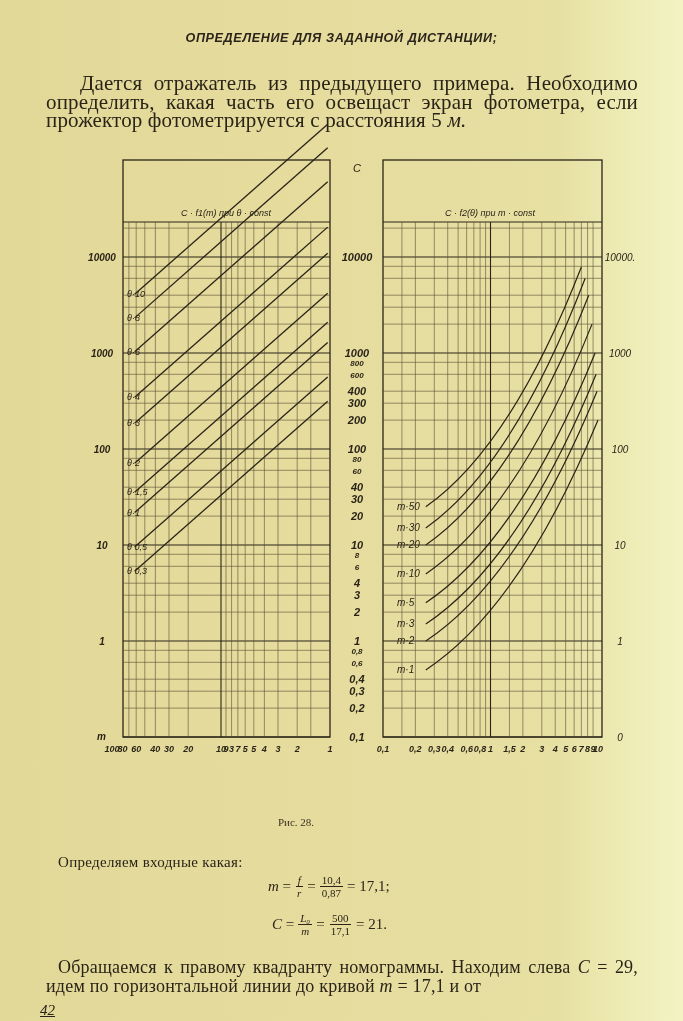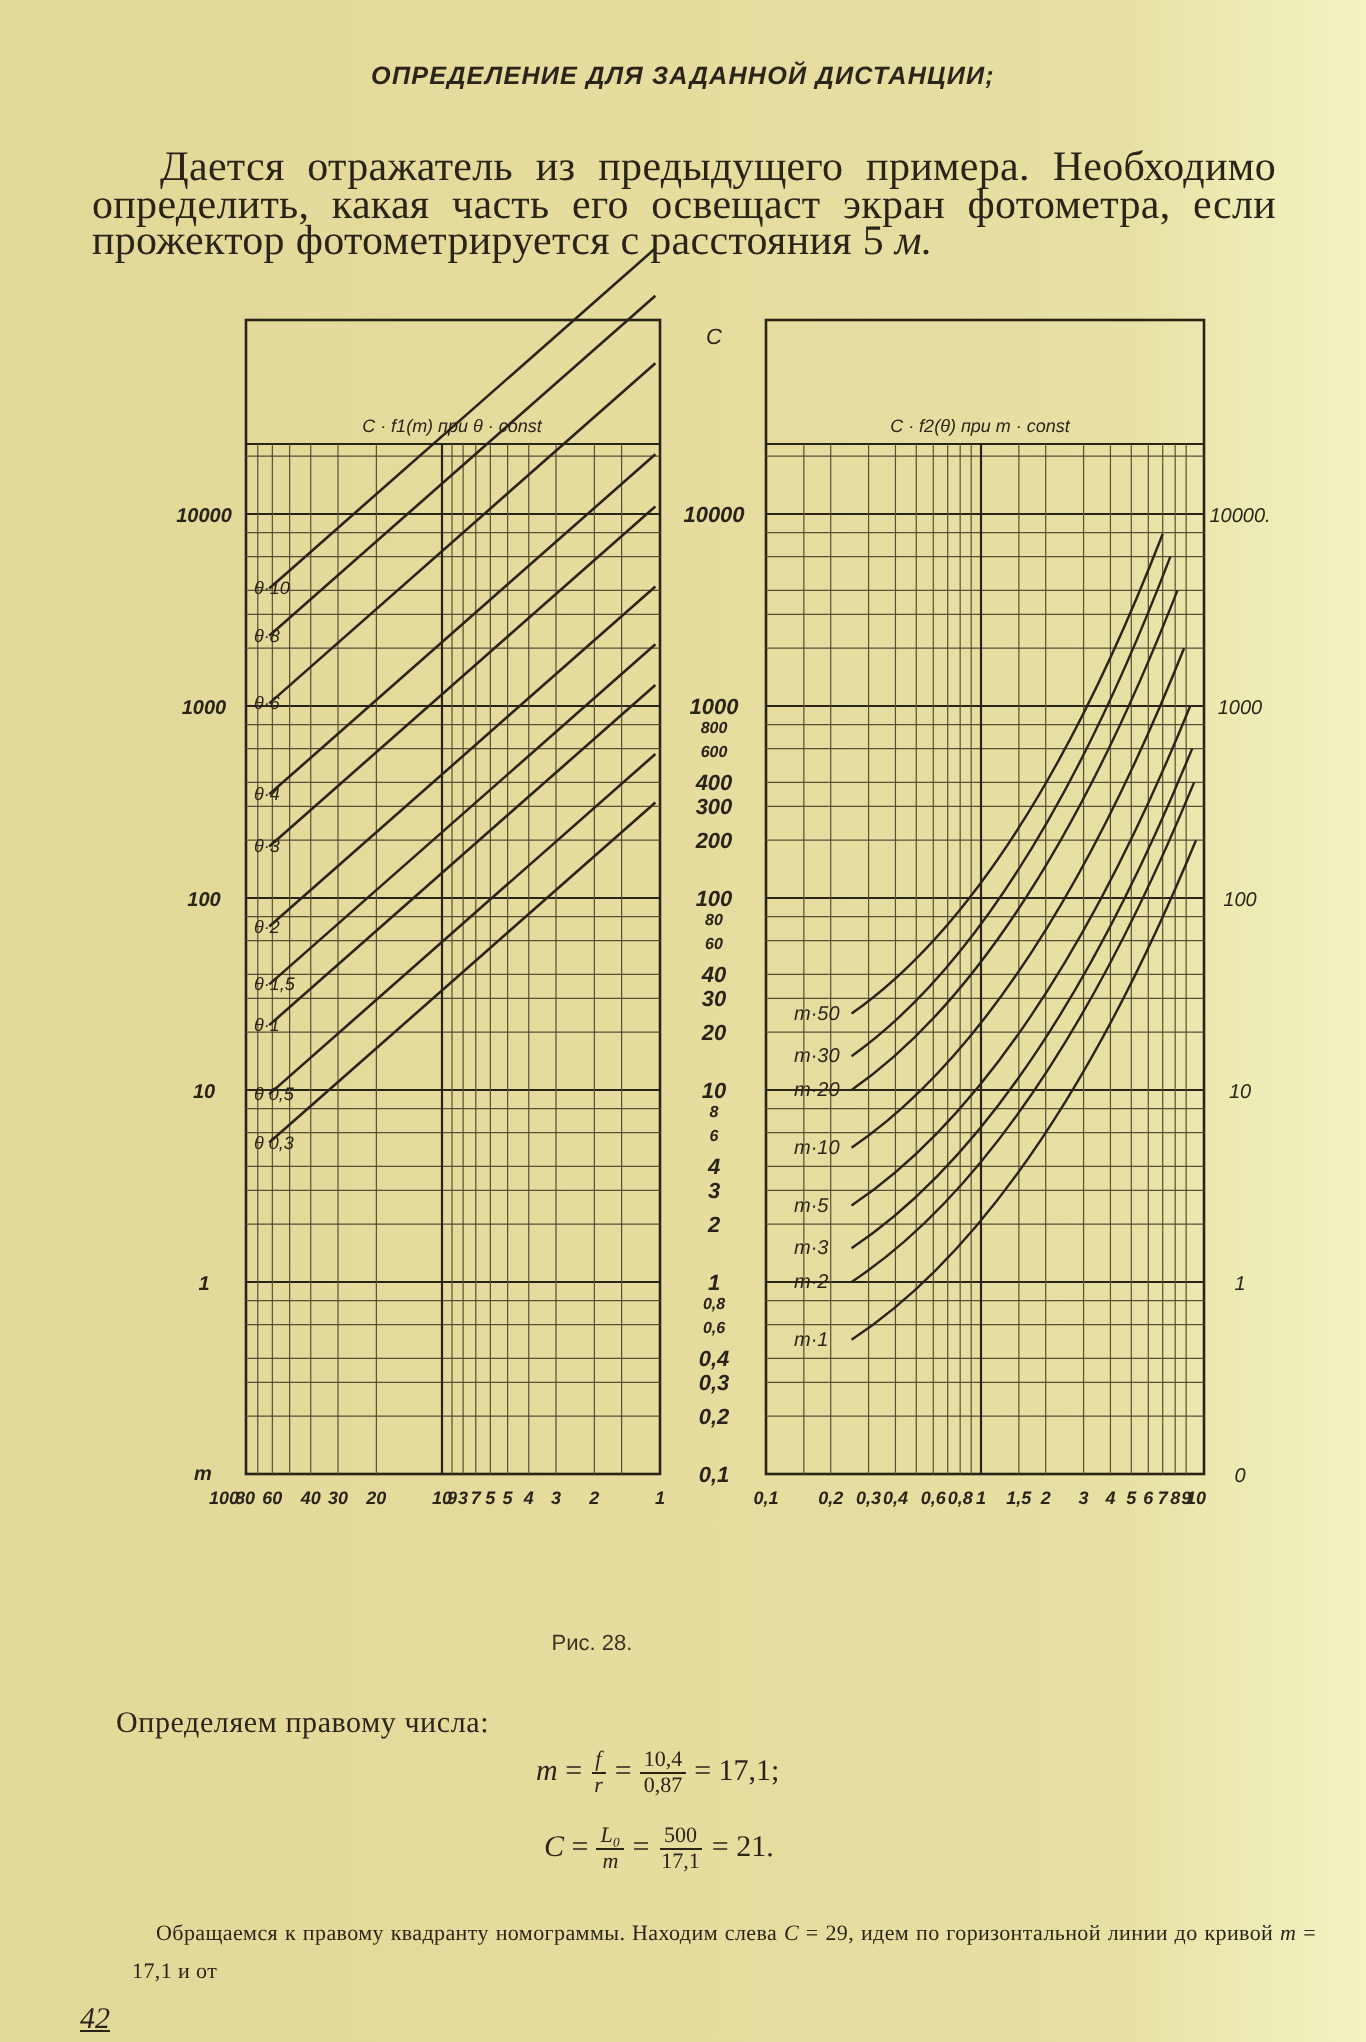--- a/index.html
+++ b/index.html
@@ -8,30 +8,30 @@
     background:linear-gradient(90deg,#e2d898 0%,#e5dc9e 50%,#e7e0a3 82%,#efeeb9 94%,#f3f3c4 100%);
     font-family:"Liberation Serif","DejaVu Serif",serif;color:#2a2418;}
   .heading{position:absolute;left:0;width:683px;top:30px;text-align:center;
     font-family:"Liberation Sans","DejaVu Sans",sans-serif;font-weight:bold;font-style:italic;
     font-size:12.6px;letter-spacing:0.6px;line-height:17px;color:#2b241a;}
   .intro{position:absolute;left:46px;width:592px;top:74px;font-size:21px;line-height:18.5px;
     text-align:justify;text-indent:34px;letter-spacing:0.15px;}
   .intro i{font-style:italic;}
   #chart{position:absolute;left:0;top:0;}
   .caption{position:absolute;left:0;width:592px;top:816px;text-align:center;
-    font-family:Liberation Sans, sans-serif;font-size:11px;color:#3a3222;}
+    font-family:Liberation Serif, serif;font-size:11px;color:#3a3222;}
   .p2{position:absolute;left:58px;top:854px;font-size:15px;letter-spacing:0.3px;}
   .formula{position:absolute;left:268px;font-size:15px;display:flex;align-items:center;font-style:normal;}
   .formula .v{font-style:italic;}
   .frac{display:inline-flex;flex-direction:column;align-items:center;margin:0 4px;font-size:11px;line-height:12px;}
   .frac .num{border-bottom:1px solid #2a2418;padding:0 2px;}
   .frac .den{padding:0 2px;}
   .f1{top:874px;}
   .f2{top:912px;left:272px;}
-  .p3{position:absolute;left:46px;width:592px;top:958px;font-size:11px;line-height:19px;text-align:justify;text-indent:12px;letter-spacing:0.2px;margin-left:20px;}
+  .p3{position:absolute;left:46px;width:592px;top:958px;font-size:18px;line-height:19px;text-align:justify;text-indent:12px;letter-spacing:0.2px;}
   .pagenum{position:absolute;left:40px;top:1002px;font-size:15px;font-style:italic;text-decoration:underline;}
   svg text{font-family:"Liberation Sans","DejaVu Sans",sans-serif;font-style:italic;fill:#2a2418;}
 </style>
 </head>
 <body>
 
 <div class="heading">
   <div>ОПРЕДЕЛЕНИЕ ДЛЯ ЗАДАННОЙ ДИСТАНЦИИ;</div>
 </div>
 
@@ -248,21 +248,21 @@
     <path d="M425.77855093224406,624.0952391306546 Q519.4521345729743,561.6457993387835 596.0941575517536,374.29747996317025" fill="none" stroke="#2a2418" stroke-width="1.2"></path>
     <text x="397" y="627.0952391306546" font-size="10">m·3</text>
     <path d="M425.77855093224406,641 Q519.9815896448287,578.5505602081289 597.0568031369432,391.2022408325156" fill="none" stroke="#2a2418" stroke-width="1.2"></path>
     <text x="397" y="644" font-size="10">m·2</text>
     <path d="M425.77855093224406,669.8988795837422 Q520.5003479195099,607.4494397918711 598,420.1011204162578" fill="none" stroke="#2a2418" stroke-width="1.2"></path>
     <text x="397" y="672.8988795837422" font-size="10">m·1</text>
   </svg>
 
 <div class="caption">Рис. 28.</div>
 
-<div class="p2">Определяем правому числа:</div>
+<div class="p2">Определяем входные какая:</div>
 
 <div class="formula f1">
   <span class="v">m</span>&nbsp;=
   <span class="frac">
       <span class="num v">f</span>
       <span class="den v">r</span>
     </span>=
   <span class="frac">
       <span class="num">10,4</span>
       <span class="den">0,87</span>

